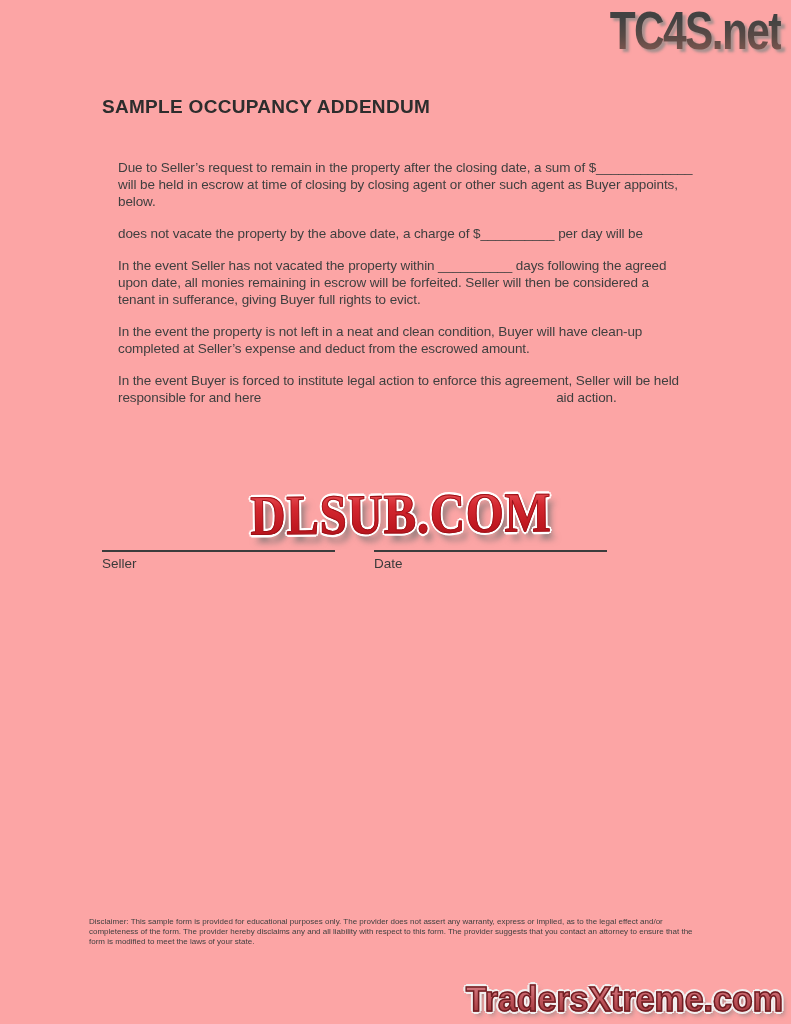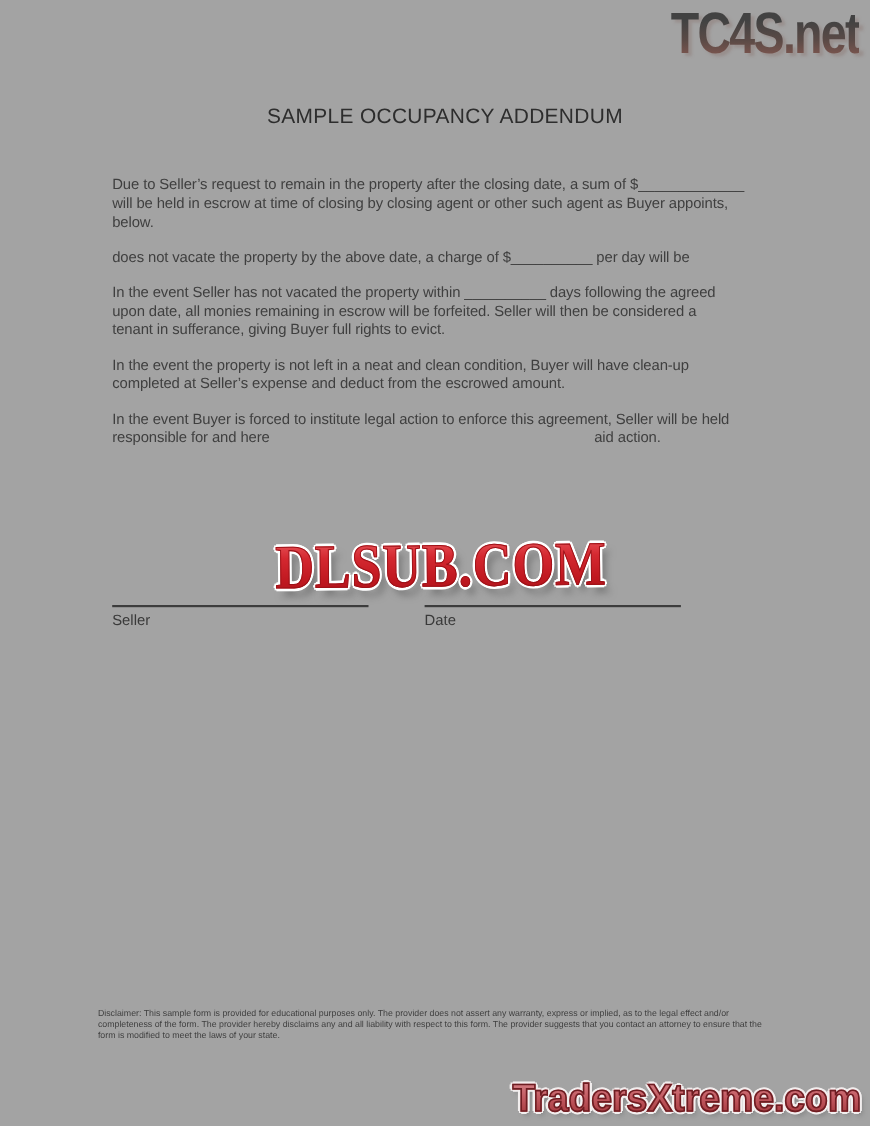--- a/index.html
+++ b/index.html
@@ -1,20 +1,20 @@
 <!DOCTYPE html>
 <html><head>
 <meta charset="utf-8">
 <style>
   * { margin:0; padding:0; box-sizing:border-box; }
   html,body { background:#ffffff; }
   .page {
     position:relative;
     width:791px; height:1024px;
-    background:#a3a3a3;
+    background:#fca5a5;
     overflow:hidden;
     font-family:"Liberation Sans", sans-serif;
     color:#3f3f3f;
   }
 
   
   .logo-top {
     position:absolute; top:4px; right:10px;
     display:inline-block;
     font-weight:bold; font-size:53px; line-height:1;
@@ -31,31 +31,31 @@
   .logo-top .front {
     position:relative;
     background:linear-gradient(#424242 30%, #5a4a46 60%, #8a5a52 95%);
     -webkit-background-clip:text; background-clip:text;
     color:transparent;
   }
 
   
   .doc-title {
     position:absolute; left:102px; top:96px; width:605px;
-    text-align:center;
-    font-size:19px; font-weight:normal; letter-spacing:0.3px;
+    text-align:left;
+    font-size:19px; font-weight:bold; letter-spacing:0.3px;
     color:#2d2d2d;
   }
   .content {
     position:absolute; left:102px; top:159px; width:606px;
     font-size:13.5px; line-height:17px; color:#3f3f3f;
     letter-spacing:-0.1px;
   }
   .para { margin:0 0 15px 0; }
-  .line { height:17px; white-space:nowrap; }
+  .line { height:17px; white-space:nowrap;margin-left:16px; }
   .gap-spacer { display:inline-block; width:295px; height:1px; }
 
   
   .watermark-center {
     position:absolute; left:250px; top:488px;
     display:inline-block;
     font-family:"Liberation Serif", serif;
     font-weight:bold; font-size:58px; line-height:1;
     letter-spacing:1px;
     transform:scale(0.84,0.97) rotate(-0.6deg);
@@ -74,21 +74,21 @@
     position:relative;
     background:linear-gradient(#ee6065 6%, #d42830 38%, #c01820 70%, #a9121a 100%);
     -webkit-background-clip:text; background-clip:text;
     color:transparent;
     -webkit-text-stroke:1px #9c1117;
   }
 
   
   .signature-row {
     position:absolute; left:102px; top:540px;
-    display:flex; gap:51px;
+    display:flex; gap:39px;
   }
   .sig-col { width:233px; }
   .sig-line { height:12px; border-bottom:2px solid #3c3c3c; }
   .sig-label { padding-top:4px; font-size:13.5px; color:#3a3a3a; }
 
   
   .disclaimer {
     position:absolute; left:89px; top:877px; width:620px;
     font-size:8px; line-height:10px; color:#3f3f3f;margin-top:40px;
   }

